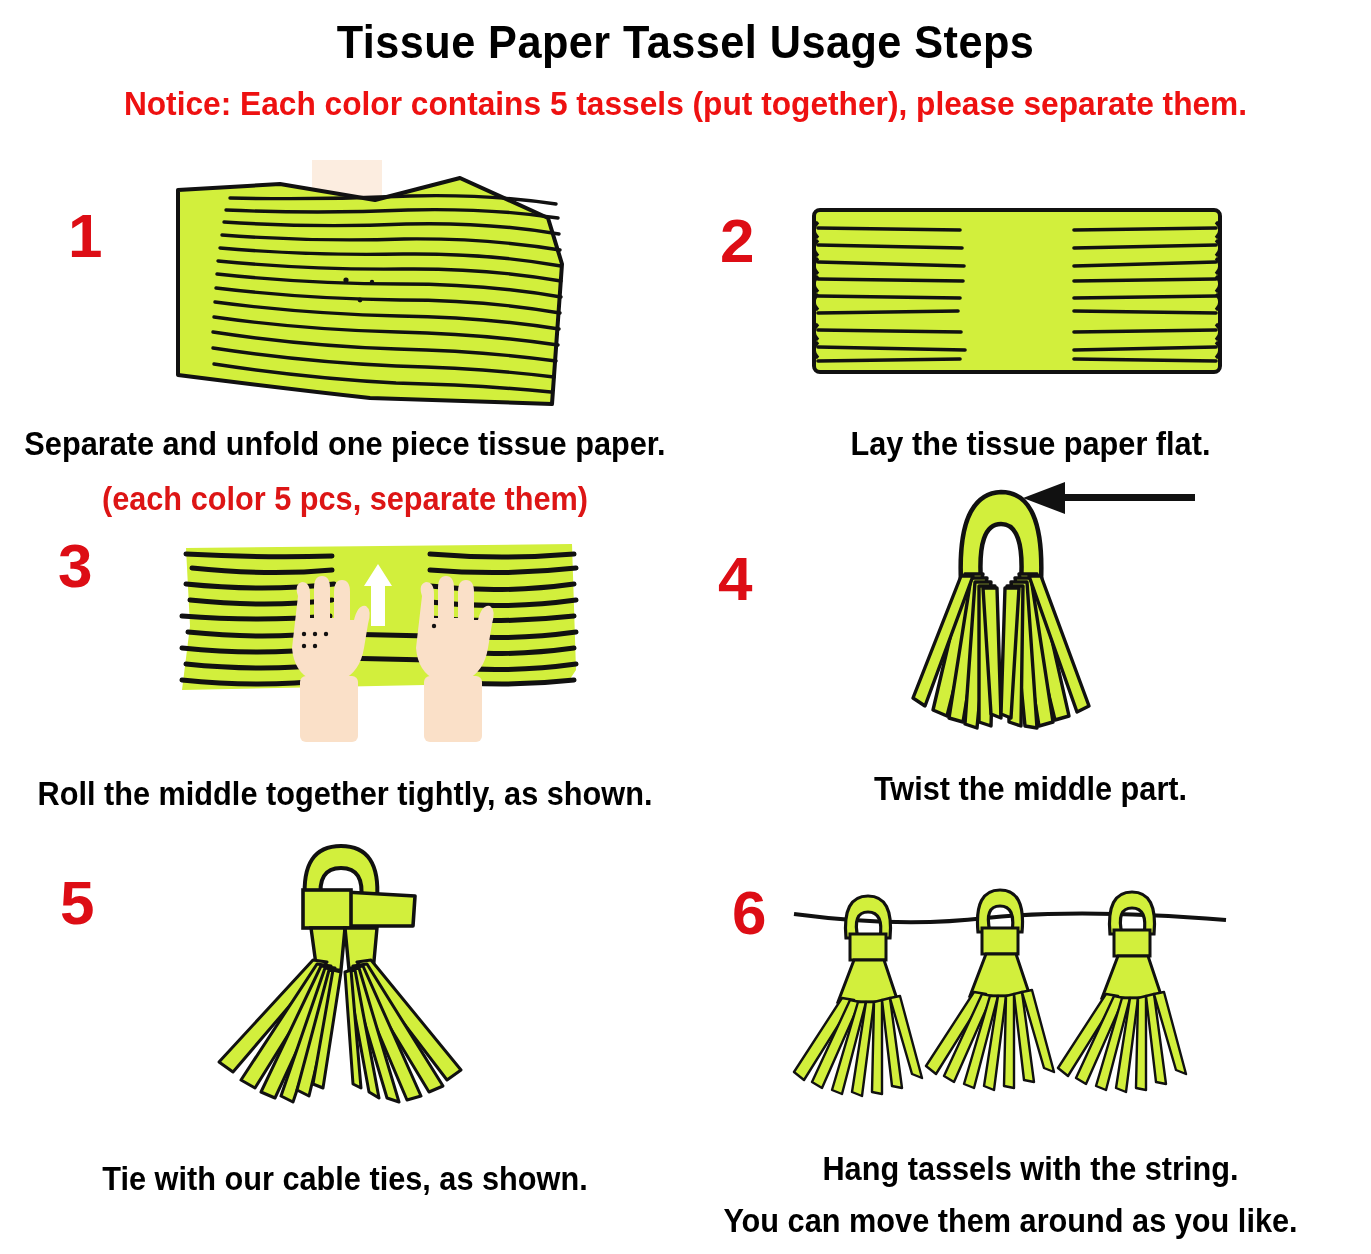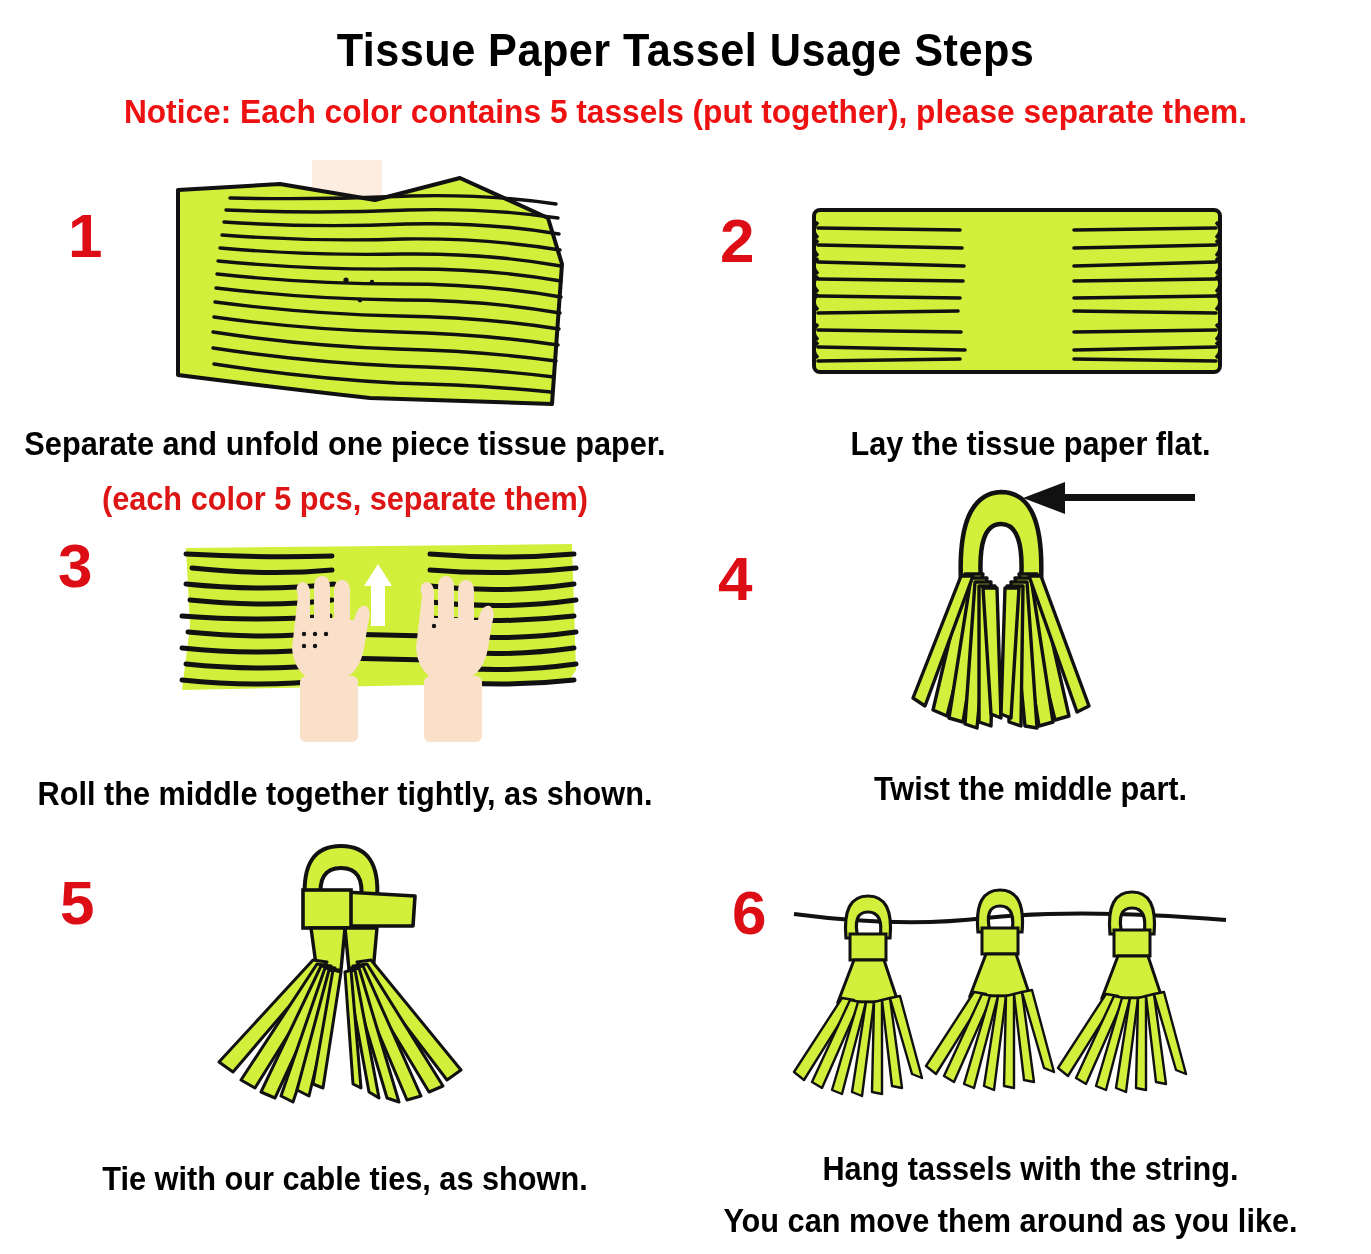--- a/index.html
+++ b/index.html
@@ -11,21 +11,21 @@
     width: 1371px;
     height: 1254px;
     position: relative;
     font-family: "Liberation Sans", sans-serif;
     overflow: hidden;
   }
 
   
   #header {
     position: absolute;
-    top: 16px; left: 0;
+    top: 8px; left: 0;
     width: 1371px;
   }
   #title {
     text-align: center;
     font-family: "Liberation Sans", sans-serif;
     font-weight: bold;
     font-size: 47px;
     letter-spacing: 0.5px;
     color: #000000;
     margin-top: 6px;

